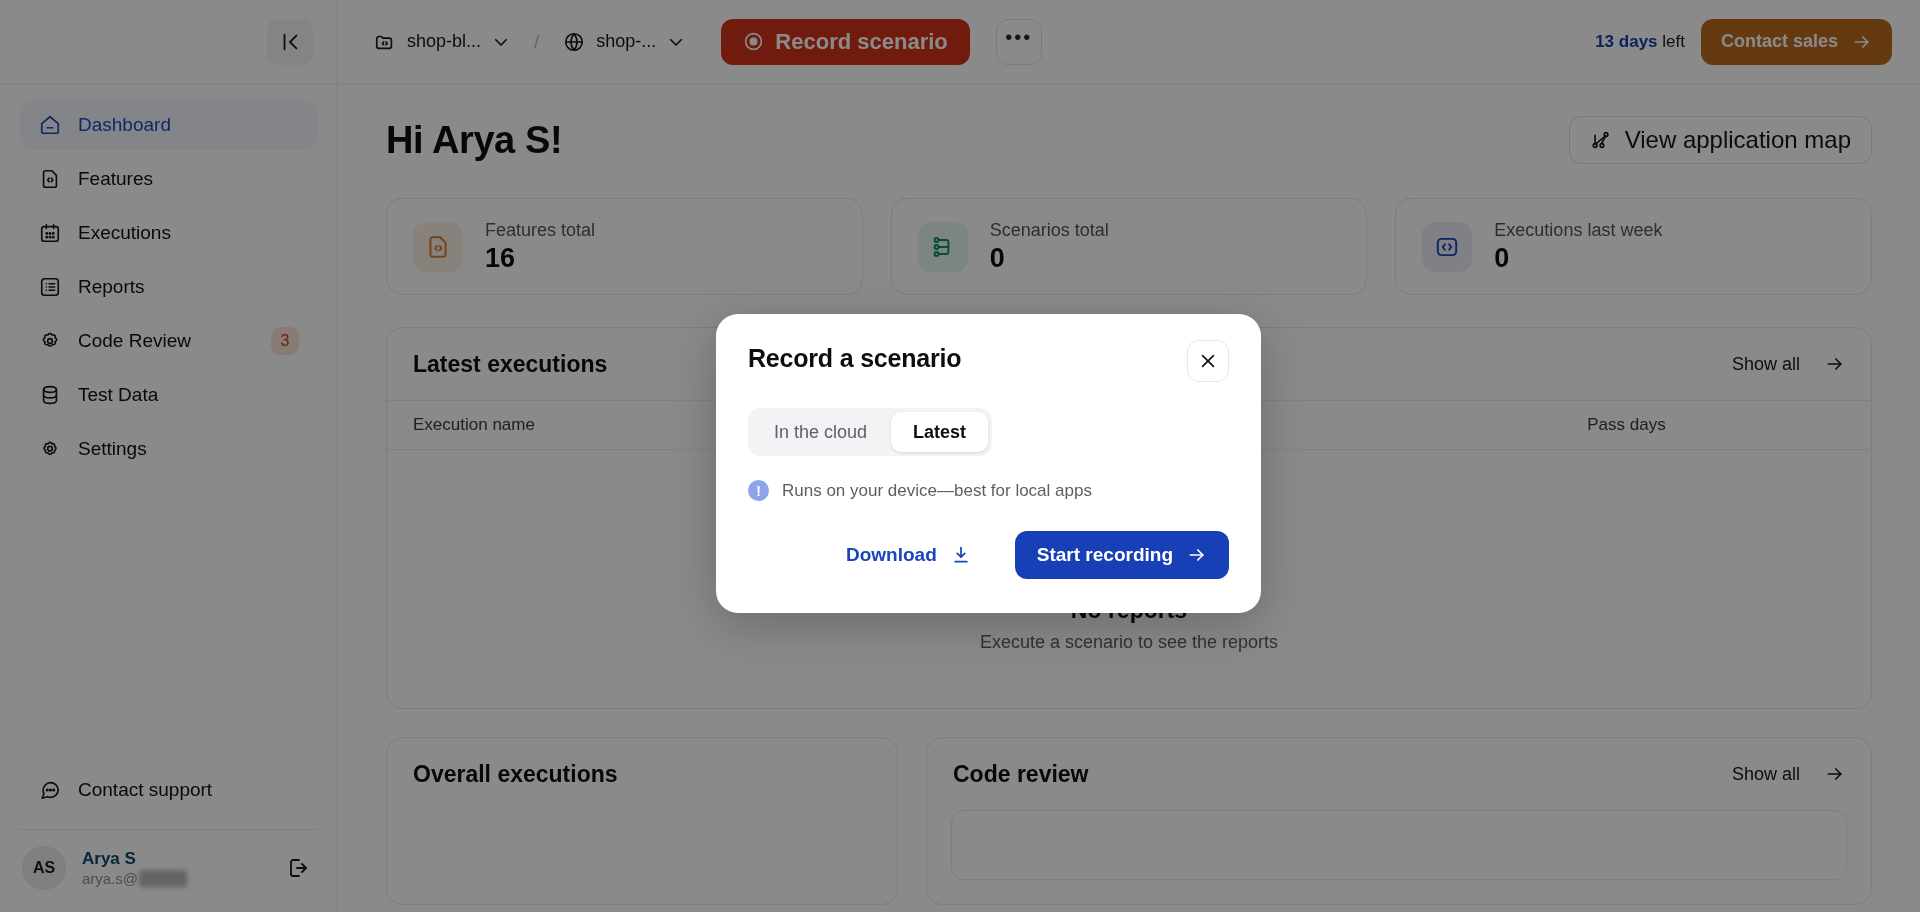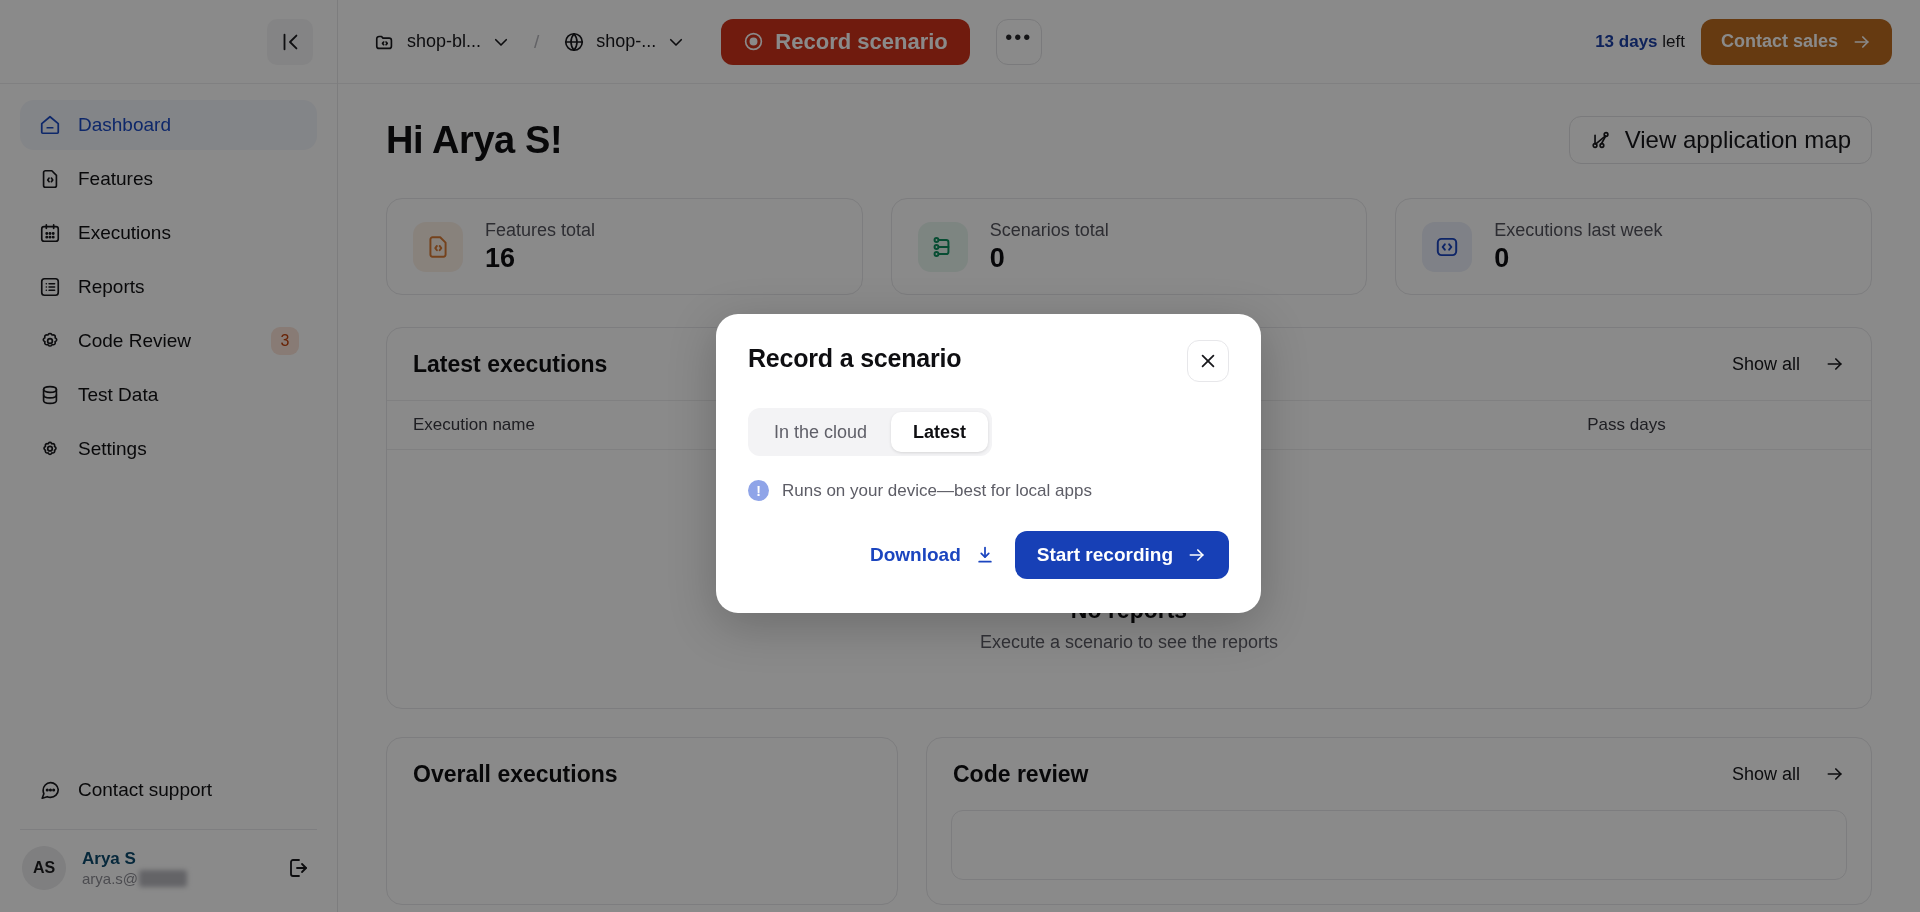--- a/index.html
+++ b/index.html
@@ -357,21 +357,21 @@
     width: 21px; height: 21px; border-radius: 50%;
     background: #8fa4e8;
     color: #ffffff;
     font-size: 14px; font-weight: bold;
     display: flex; align-items: center; justify-content: center;
     flex: 0 0 21px;
   }
   .modal-actions {
     margin-top: 30px;
     display: flex; align-items: center; justify-content: flex-end;
-    gap: 4px;
+    gap: 28px;
   }
   .btn-download {
     background: none; border: none;
     color: #1b45bf;
     font-size: 19px; font-weight: bold;
     display: flex; align-items: center; gap: 14px;
     cursor: pointer;
     padding: 0 16px;
     height: 48px;
   }

